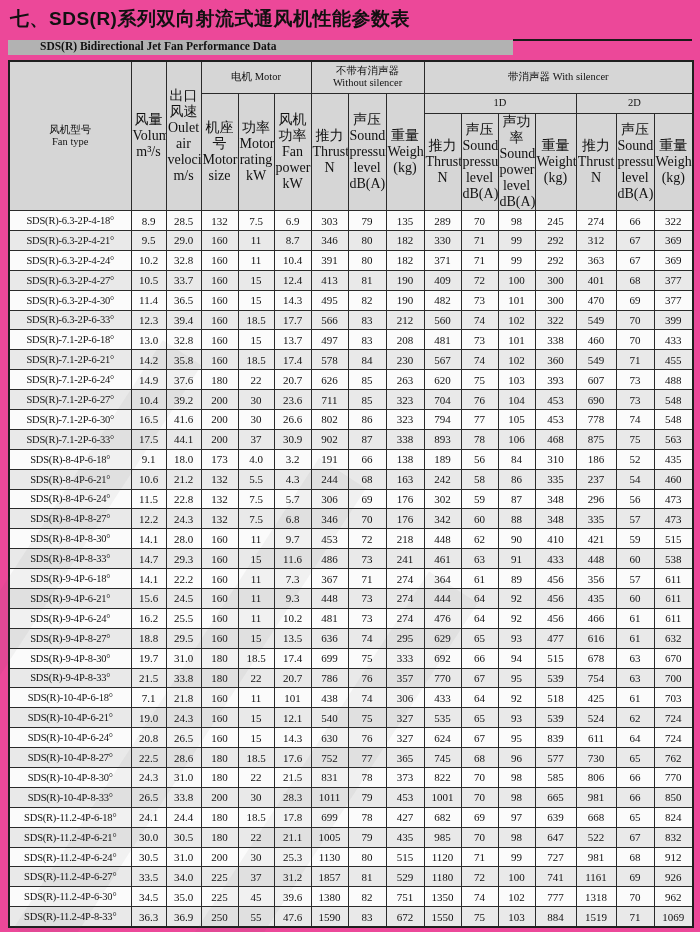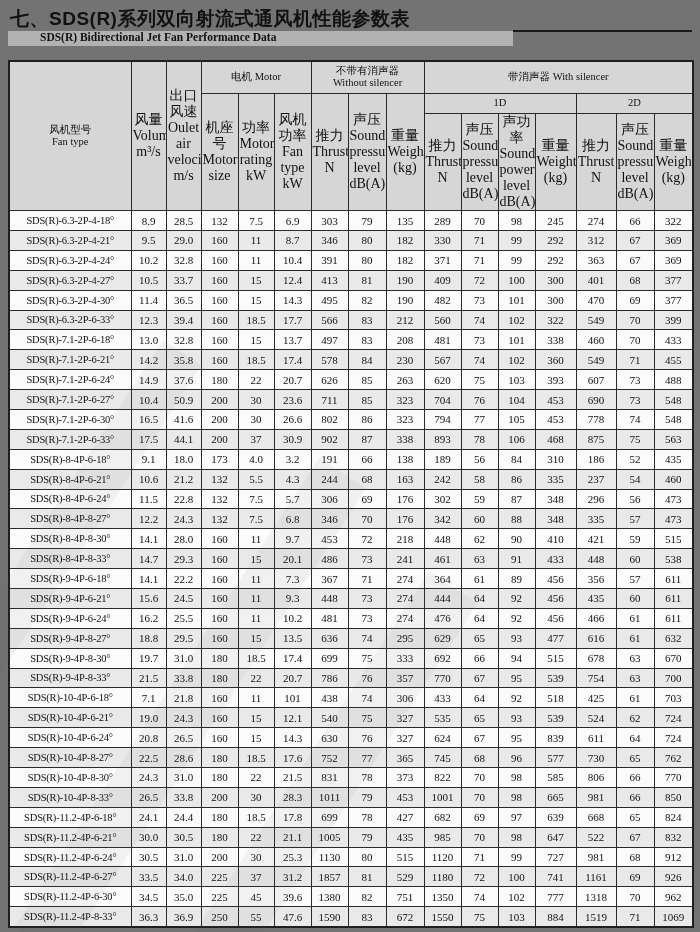--- a/index.html
+++ b/index.html
@@ -1,24 +1,24 @@
 <!DOCTYPE html>
 <html><head>
 <meta charset="utf-8">
 <style>
   html,body{margin:0;padding:0;}
   body{width:700px;height:932px;background:#ffffff;overflow:hidden;
        font-family:"Liberation Serif","DejaVu Serif",serif;color:#111;}
-  .page{position:relative;width:700px;height:932px;background:#737373;}
+  .page{position:relative;width:700px;height:932px;background:#ec4899;}
 
   .doc-title{position:absolute;top:6px;left:10px;width:680px;
     font-family:"Liberation Sans","DejaVu Sans",sans-serif;
     font-weight:bold;font-size:19px;letter-spacing:.5px;white-space:nowrap;}
 
-  .subtitle-wrap{position:absolute;top:30px;left:8px;width:684px;height:16px;}
+  .subtitle-wrap{position:absolute;top:39px;left:8px;width:684px;height:16px;}
   .subtitle-bar{position:absolute;left:0;top:1px;width:505px;height:15px;
     background:#b2b2b2;}
   .subtitle-text{position:absolute;left:32px;top:1px;
     font-weight:bold;font-size:11.5px;white-space:nowrap;}
   .header-rule{position:absolute;left:505px;right:0;top:0;height:2px;background:#1a1a1a;}
 
   table.perf{position:absolute;top:60px;left:8px;width:684px;height:868px;
     border-collapse:collapse;table-layout:fixed;
     border:2px solid #1f1f1f;}
   table.perf th,table.perf td{border:1px solid #2a2a2a;padding:0 1px;
@@ -95,21 +95,21 @@
 号
 Motor
 size</th>
         <th rowspan="2">功率
 Motor
 rating
 kW</th>
         <th rowspan="2">风机
 功率
 Fan
-type
+power
 kW</th>
         <th rowspan="2">推力
 Thrust
 N</th>
         <th rowspan="2">声压
 Sound
 pressure
 level
 dB(A)</th>
         <th rowspan="2">重量
@@ -307,21 +307,21 @@
           <td>75</td>
           <td>103</td>
           <td>393</td>
           <td>607</td>
           <td>73</td>
           <td>488</td>
         </tr>
         <tr>
           <td class="fantype">SDS(R)-7.1-2P-6-27°</td>
           <td>10.4</td>
-          <td>50.9</td>
+          <td>39.2</td>
           <td>200</td>
           <td>30</td>
           <td>23.6</td>
           <td>711</td>
           <td>85</td>
           <td>323</td>
           <td>704</td>
           <td>76</td>
           <td>104</td>
           <td>453</td>
@@ -454,21 +454,21 @@
           <td>421</td>
           <td>59</td>
           <td>515</td>
         </tr>
         <tr>
           <td class="fantype">SDS(R)-8-4P-8-33°</td>
           <td>14.7</td>
           <td>29.3</td>
           <td>160</td>
           <td>15</td>
-          <td>20.1</td>
+          <td>11.6</td>
           <td>486</td>
           <td>73</td>
           <td>241</td>
           <td>461</td>
           <td>63</td>
           <td>91</td>
           <td>433</td>
           <td>448</td>
           <td>60</td>
           <td>538</td>

